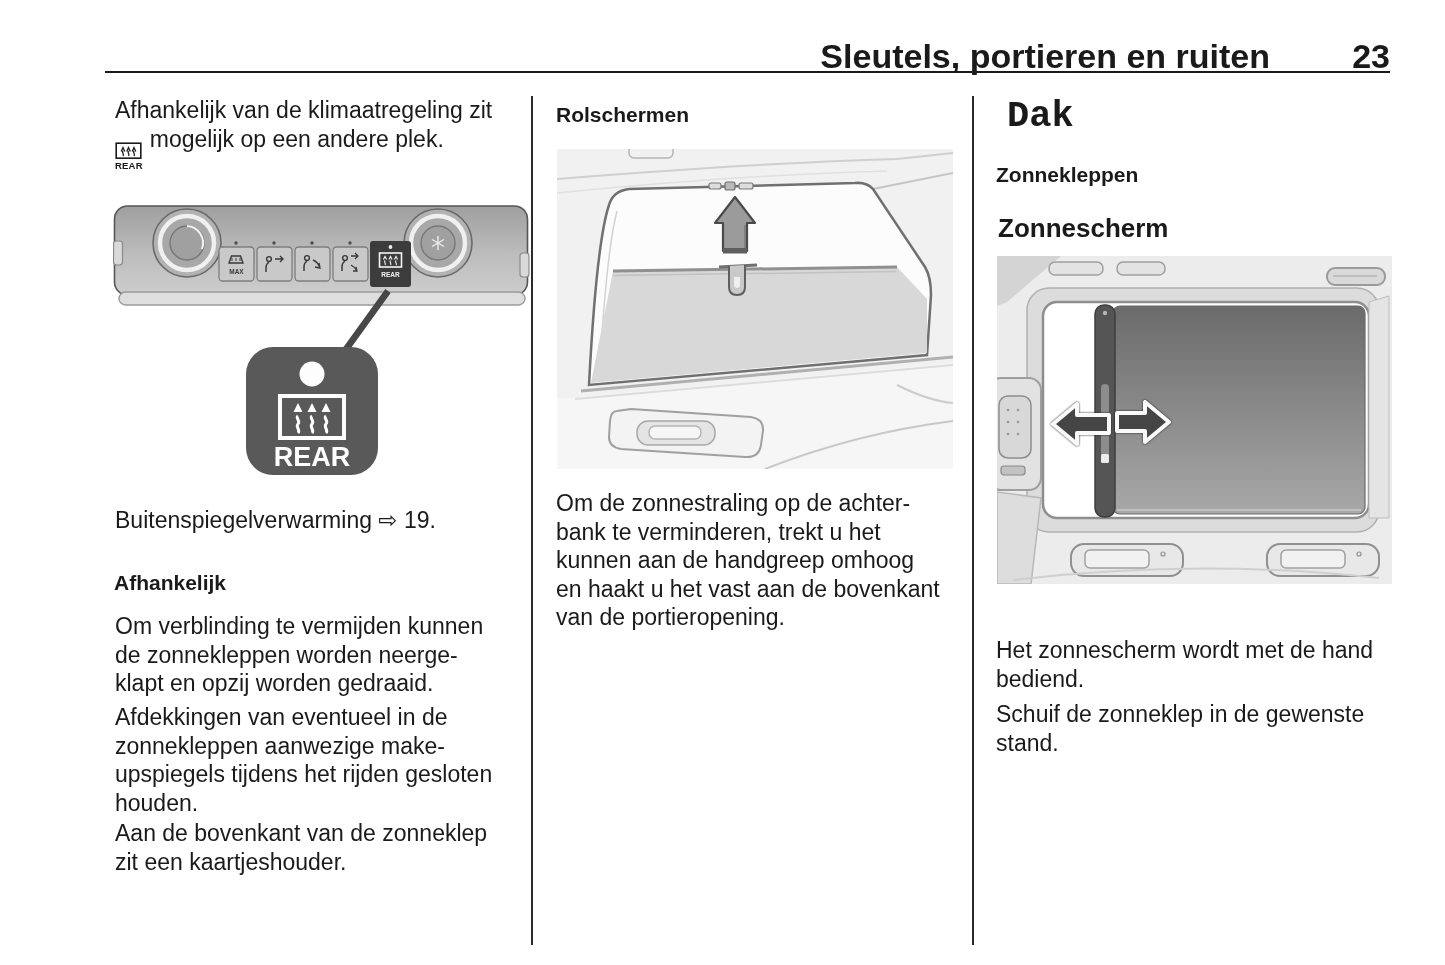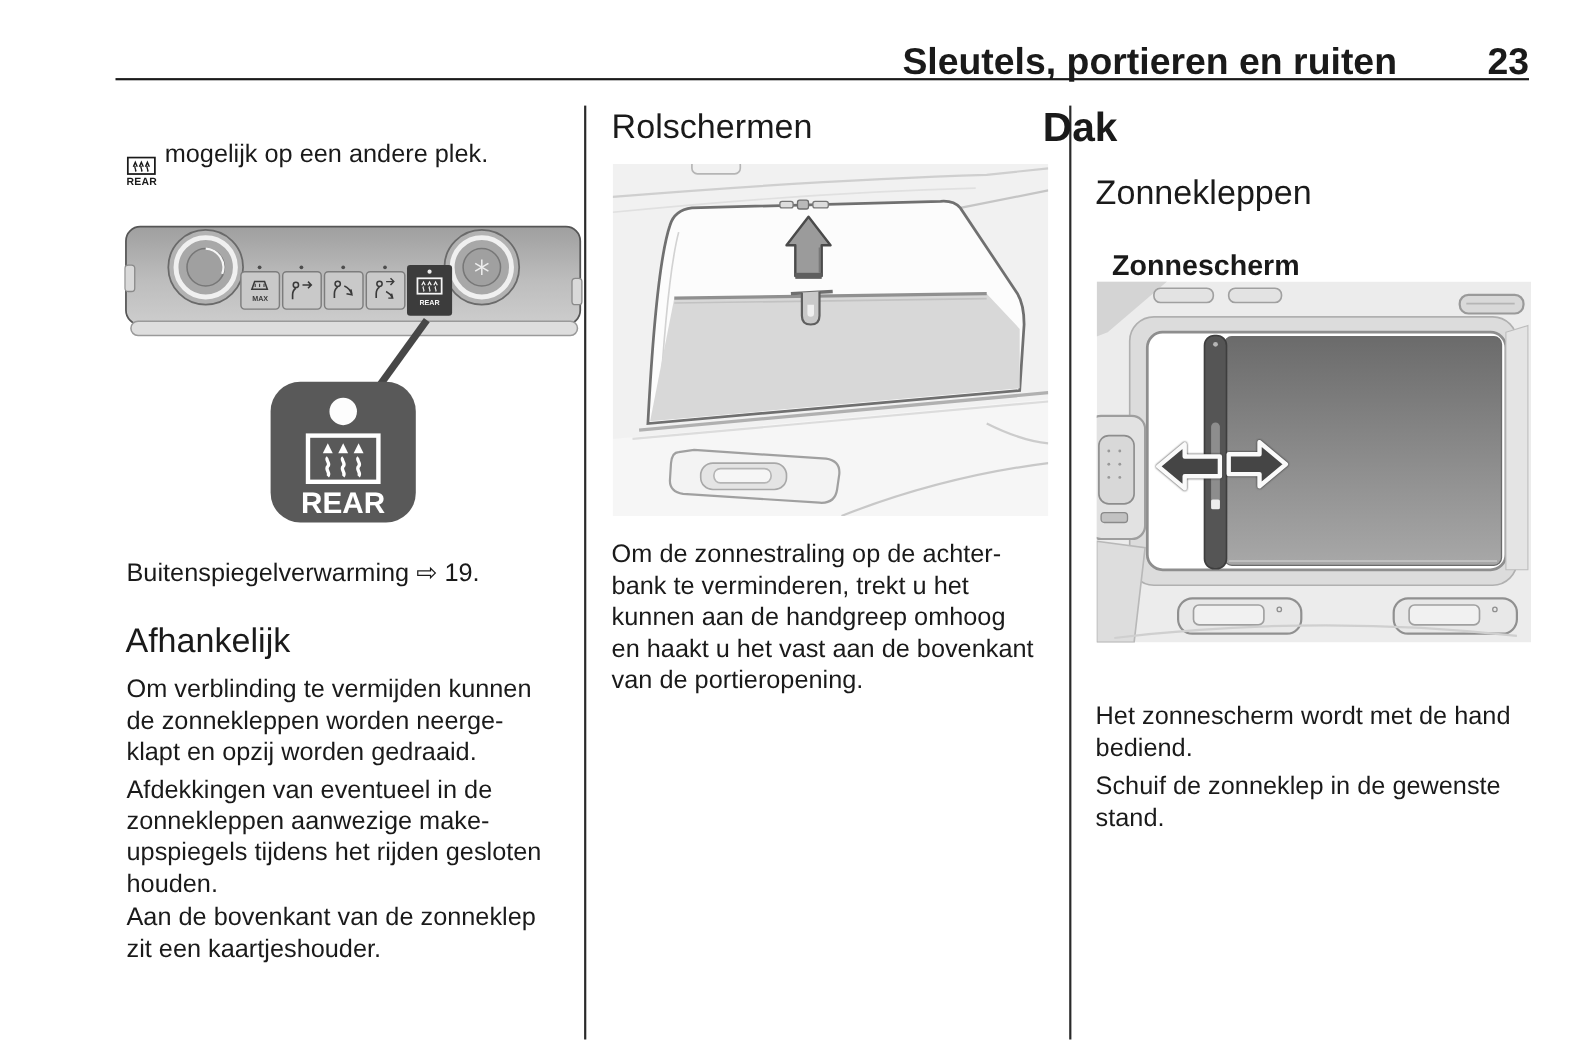--- a/index.html
+++ b/index.html
@@ -7,40 +7,40 @@
     width:1445px;height:965px;position:relative;overflow:hidden;
     background:#ffffff;color:#1a1a1a;
     font-family:"Liberation Sans","DejaVu Sans",sans-serif;
   }
   .abs{position:absolute;}
   .body-text{font-size:23px;line-height:28.5px;margin:0;}
   .pre{white-space:pre-line;}
   .h-rule{position:absolute;left:105px;top:71px;width:1285px;height:2px;background:#1a1a1a;}
   .v-div{position:absolute;top:96px;height:849px;width:2px;background:#2a2a2a;}
   .hdr{font-weight:bold;font-size:34px;line-height:28px;margin:0;}
-  .h2{font-weight:normal;font-size:31px;line-height:34px;margin:0;}
+  .h2{font-weight:bold;font-size:21px;line-height:34px;margin:0;}
   .h1{font-weight:bold;font-size:37px;line-height:40px;margin:0;}
-  .h3{font-weight:bold;font-size:26px;line-height:29px;margin:15px;}
+  .h3{font-weight:bold;font-size:26px;line-height:29px;margin:2px;}
   .inline-rear{display:inline-flex;flex-direction:column;align-items:center;
     vertical-align:-13px;margin-right:7px;line-height:1;}
   .rear-small{font-size:9.5px;font-weight:bold;letter-spacing:0.2px;margin-top:1px;}
   .refer-arrow{font-family:"DejaVu Sans",sans-serif;font-size:23px;}
   svg{display:block;}
 </style>
 </head>
 <body>
 
 <p class="hdr abs" style="top:42px;right:175px;">Sleutels, portieren en ruiten</p>
 <p class="hdr abs" style="top:42px;right:55px;text-align:center;">23</p>
 <div class="h-rule"></div>
 
 <div class="v-div" style="left:531px;"></div>
 <div class="v-div" style="left:972px;"></div>
 
-<p class="body-text abs" style="left:115px;top:96px;width:400px;"><br>
+<p class="body-text abs" style="left:115px;top:96px;width:400px;"><span>Afhankelijk van de klimaatregeling zit</span><br>
 <span class="inline-rear">
       <svg width="27" height="18" viewBox="0 0 27 18">
   <rect x="1.2" y="1.2" width="24.6" height="15" fill="none" stroke="#1a1a1a" stroke-width="1.6"></rect>
   <path d="M8,14 c1.8,-1.8 -1.8,-3.4 0,-5.2" fill="none" stroke="#1a1a1a" stroke-width="1.3"></path>
   <path d="M6.2,9.6 L8,5.6 L9.8,9.6" fill="none" stroke="#1a1a1a" stroke-width="1.3"></path>
   <path d="M13.5,14 c1.8,-1.8 -1.8,-3.4 0,-5.2" fill="none" stroke="#1a1a1a" stroke-width="1.3"></path>
   <path d="M11.7,9.6 L13.5,5.6 L15.3,9.6" fill="none" stroke="#1a1a1a" stroke-width="1.3"></path>
   <path d="M19,14 c1.8,-1.8 -1.8,-3.4 0,-5.2" fill="none" stroke="#1a1a1a" stroke-width="1.3"></path>
   <path d="M17.2,9.6 L19,5.6 L20.8,9.6" fill="none" stroke="#1a1a1a" stroke-width="1.3"></path>
 </svg>
@@ -211,21 +211,21 @@
   </g>
 </svg>
 </div>
 
 <p class="body-text pre abs" style="left:556px;top:489px;width:410px;">Om de zonnestraling op de achter-
 bank te verminderen, trekt u het
 kunnen aan de handgreep omhoog
 en haakt u het vast aan de bovenkant
 van de portieropening.</p>
 
-<h1 class="h1 abs" style="left:948px;top:96px;">Dak</h1>
+<h1 class="h1 abs" style="left:1007px;top:96px;font-family:Liberation Mono, monospace;">Dak</h1>
 <h2 class="h2 abs" style="left:996px;top:158px;">Zonnekleppen</h2>
 <h3 class="h3 abs" style="left:996px;top:212px;">Zonnescherm</h3>
 
 <div class="abs" style="left:997px;top:256px;width:395px;height:328px;">
 <svg width="395" height="328" viewBox="0 0 395 328">
   <defs>
     <linearGradient id="shadeGrad" x1="0" y1="0" x2="0" y2="1">
       <stop offset="0" stop-color="#6b6b6b"></stop>
           <stop offset="1" stop-color="#a8a8a8"></stop>
     </linearGradient>

